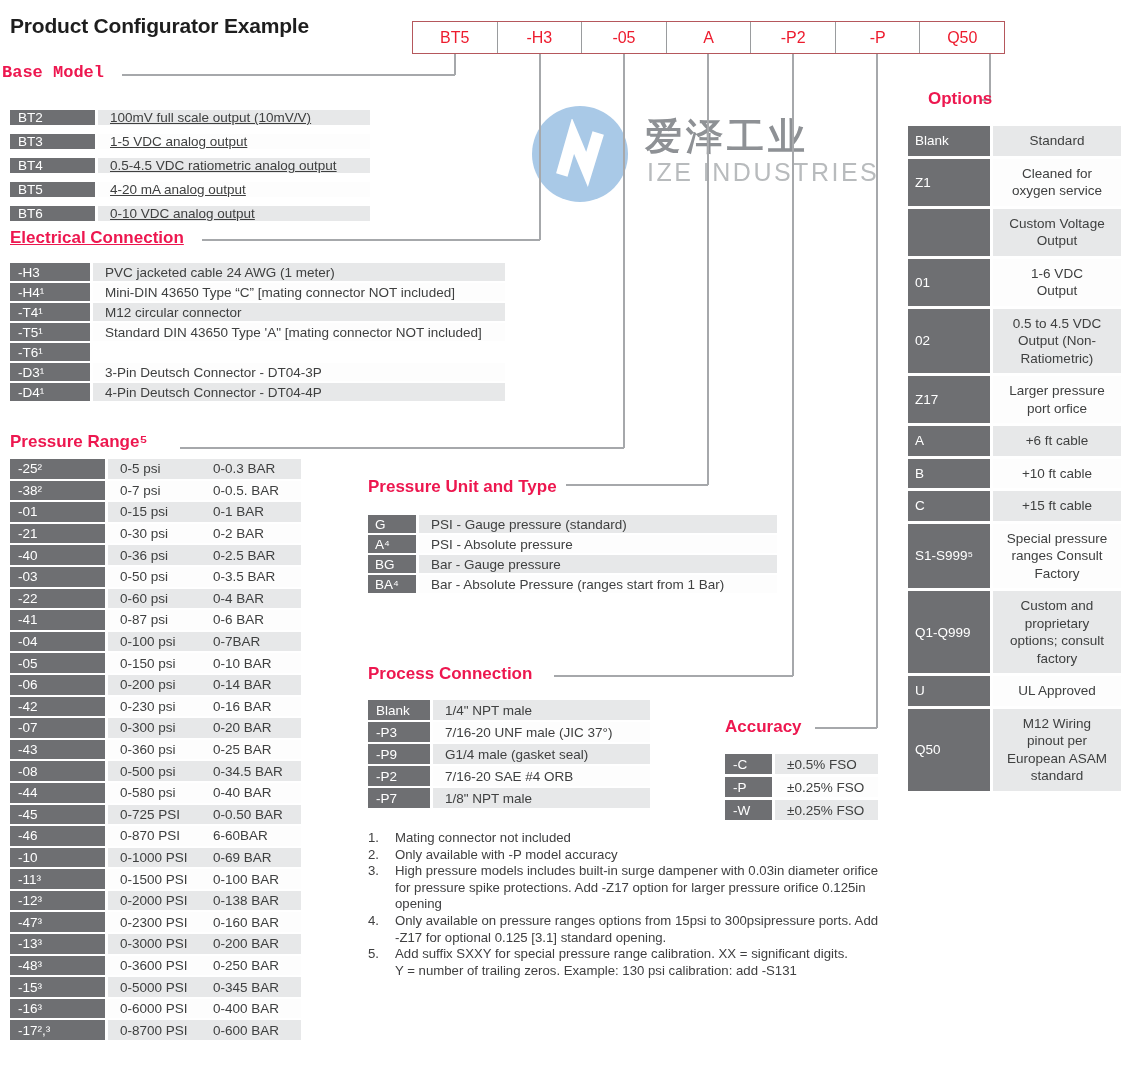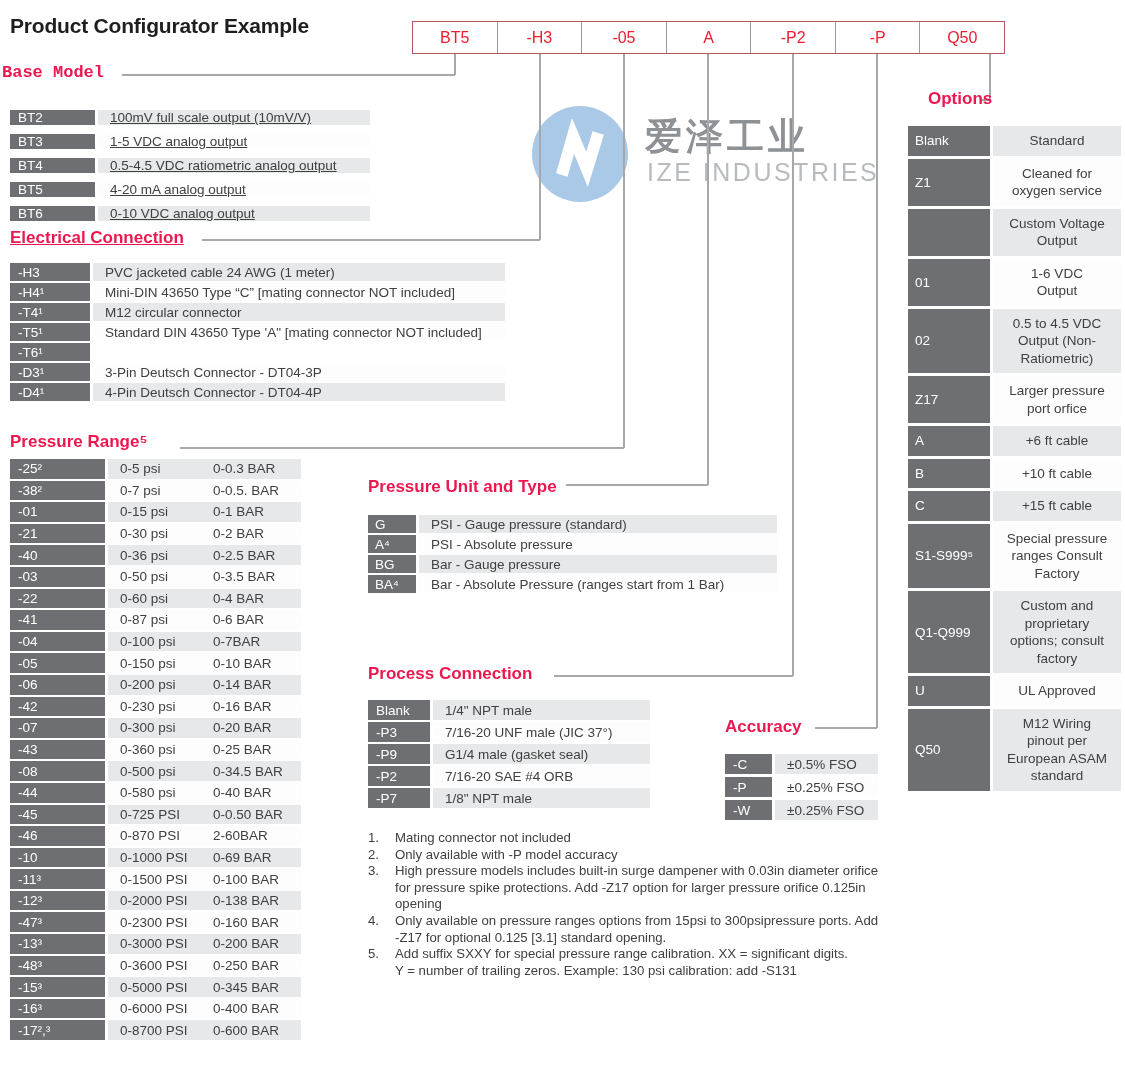--- a/index.html
+++ b/index.html
@@ -261,21 +261,21 @@
         <div class="cell c-bar">0-40 BAR</div>
       </div>
       <div class="t-row">
         <div class="cell c-code">-45</div>
         <div class="cell c-psi">0-725 PSI</div>
         <div class="cell c-bar">0-0.50 BAR</div>
       </div>
       <div class="t-row">
         <div class="cell c-code">-46</div>
         <div class="cell c-psi">0-870 PSI</div>
-        <div class="cell c-bar">2-60BAR</div>
+        <div class="cell c-bar">6-60BAR</div>
       </div>
       <div class="t-row">
         <div class="cell c-code">-10</div>
         <div class="cell c-psi">0-1000 PSI</div>
         <div class="cell c-bar">0-69 BAR</div>
       </div>
       <div class="t-row">
         <div class="cell c-code">-11³</div>
         <div class="cell c-psi">0-1500 PSI</div>
         <div class="cell c-bar">0-100 BAR</div>

